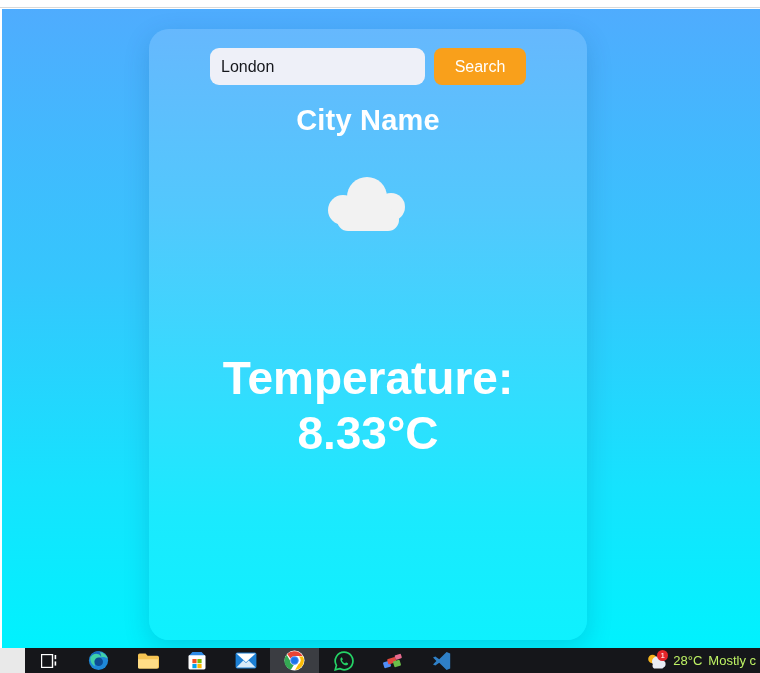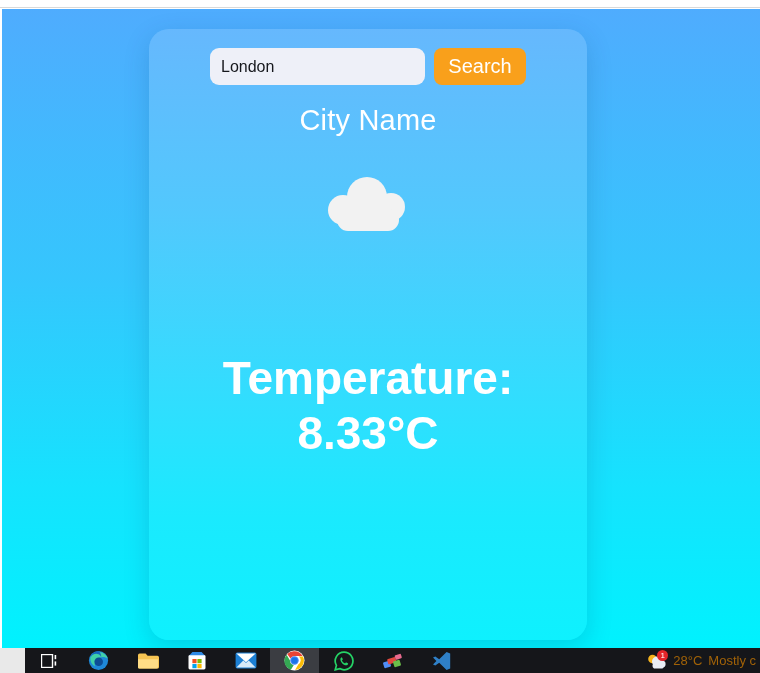--- a/index.html
+++ b/index.html
@@ -73,32 +73,32 @@
   #city-input::placeholder { color: #8b8f99; }
 
   #search-button {
     height: 37px;
     min-width: 92px;
     border: none;
     border-radius: 8px;
     background: #f9a01b;
     color: #ffffff;
     font-family: "Liberation Sans", sans-serif;
-    font-size: 20px;
+    font-size: 16px;
     cursor: pointer;
     padding: 0 14px;
   }
 
   
   #city-name {
     margin-top: 19px;
     text-align: center;
     color: #ffffff;
     font-size: 29px;
-    font-weight: normal;
+    font-weight: bold;
     letter-spacing: 0.2px;
   }
 
   
   #weather-icon-wrap {
     margin-top: 36px;
     display: flex;
     justify-content: center;
     height: 74px;
   }
@@ -176,21 +176,21 @@
     width: 11px; height: 11px;
     border-radius: 50%;
     background: #e2252a;
     color: #fff;
     font-size: 8px;
     line-height: 11px;
     text-align: center;
     font-family: "Liberation Sans", sans-serif;
   }
   #tray-temp, #tray-condition {
-    color: #a16207;
+    color: #bef264;
     font-size: 13px;
     white-space: nowrap;
     text-align: center;
   }
   #tray-condition { overflow: hidden; }
 </style>
 </head>
 <body>
 
 <div id="browser-edge"></div>

